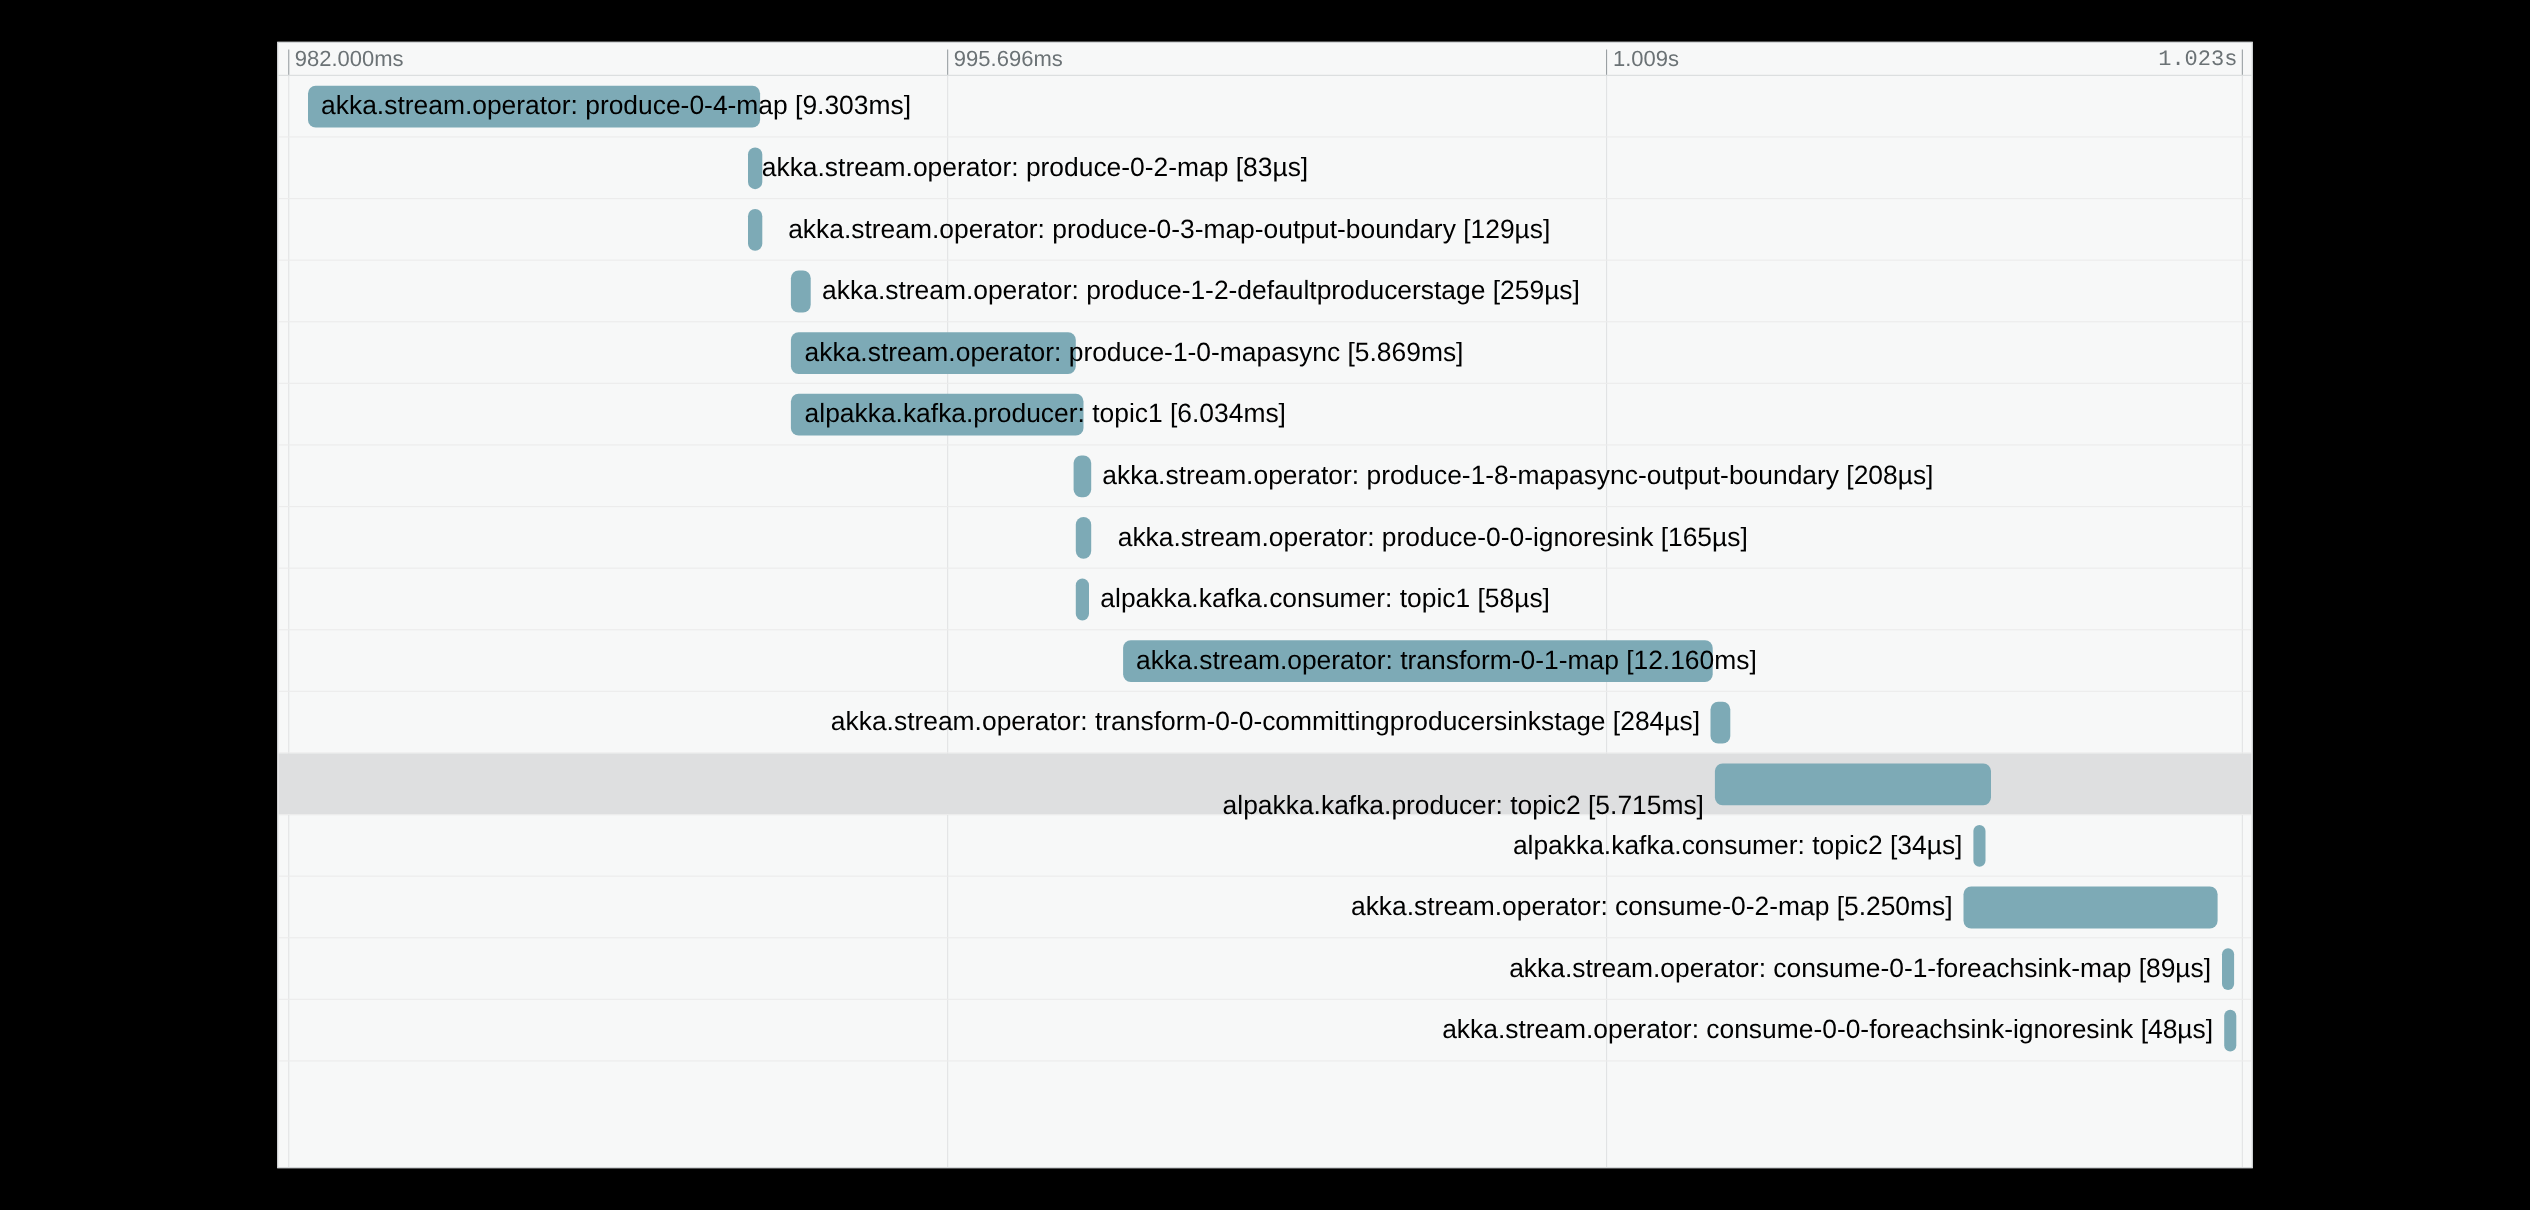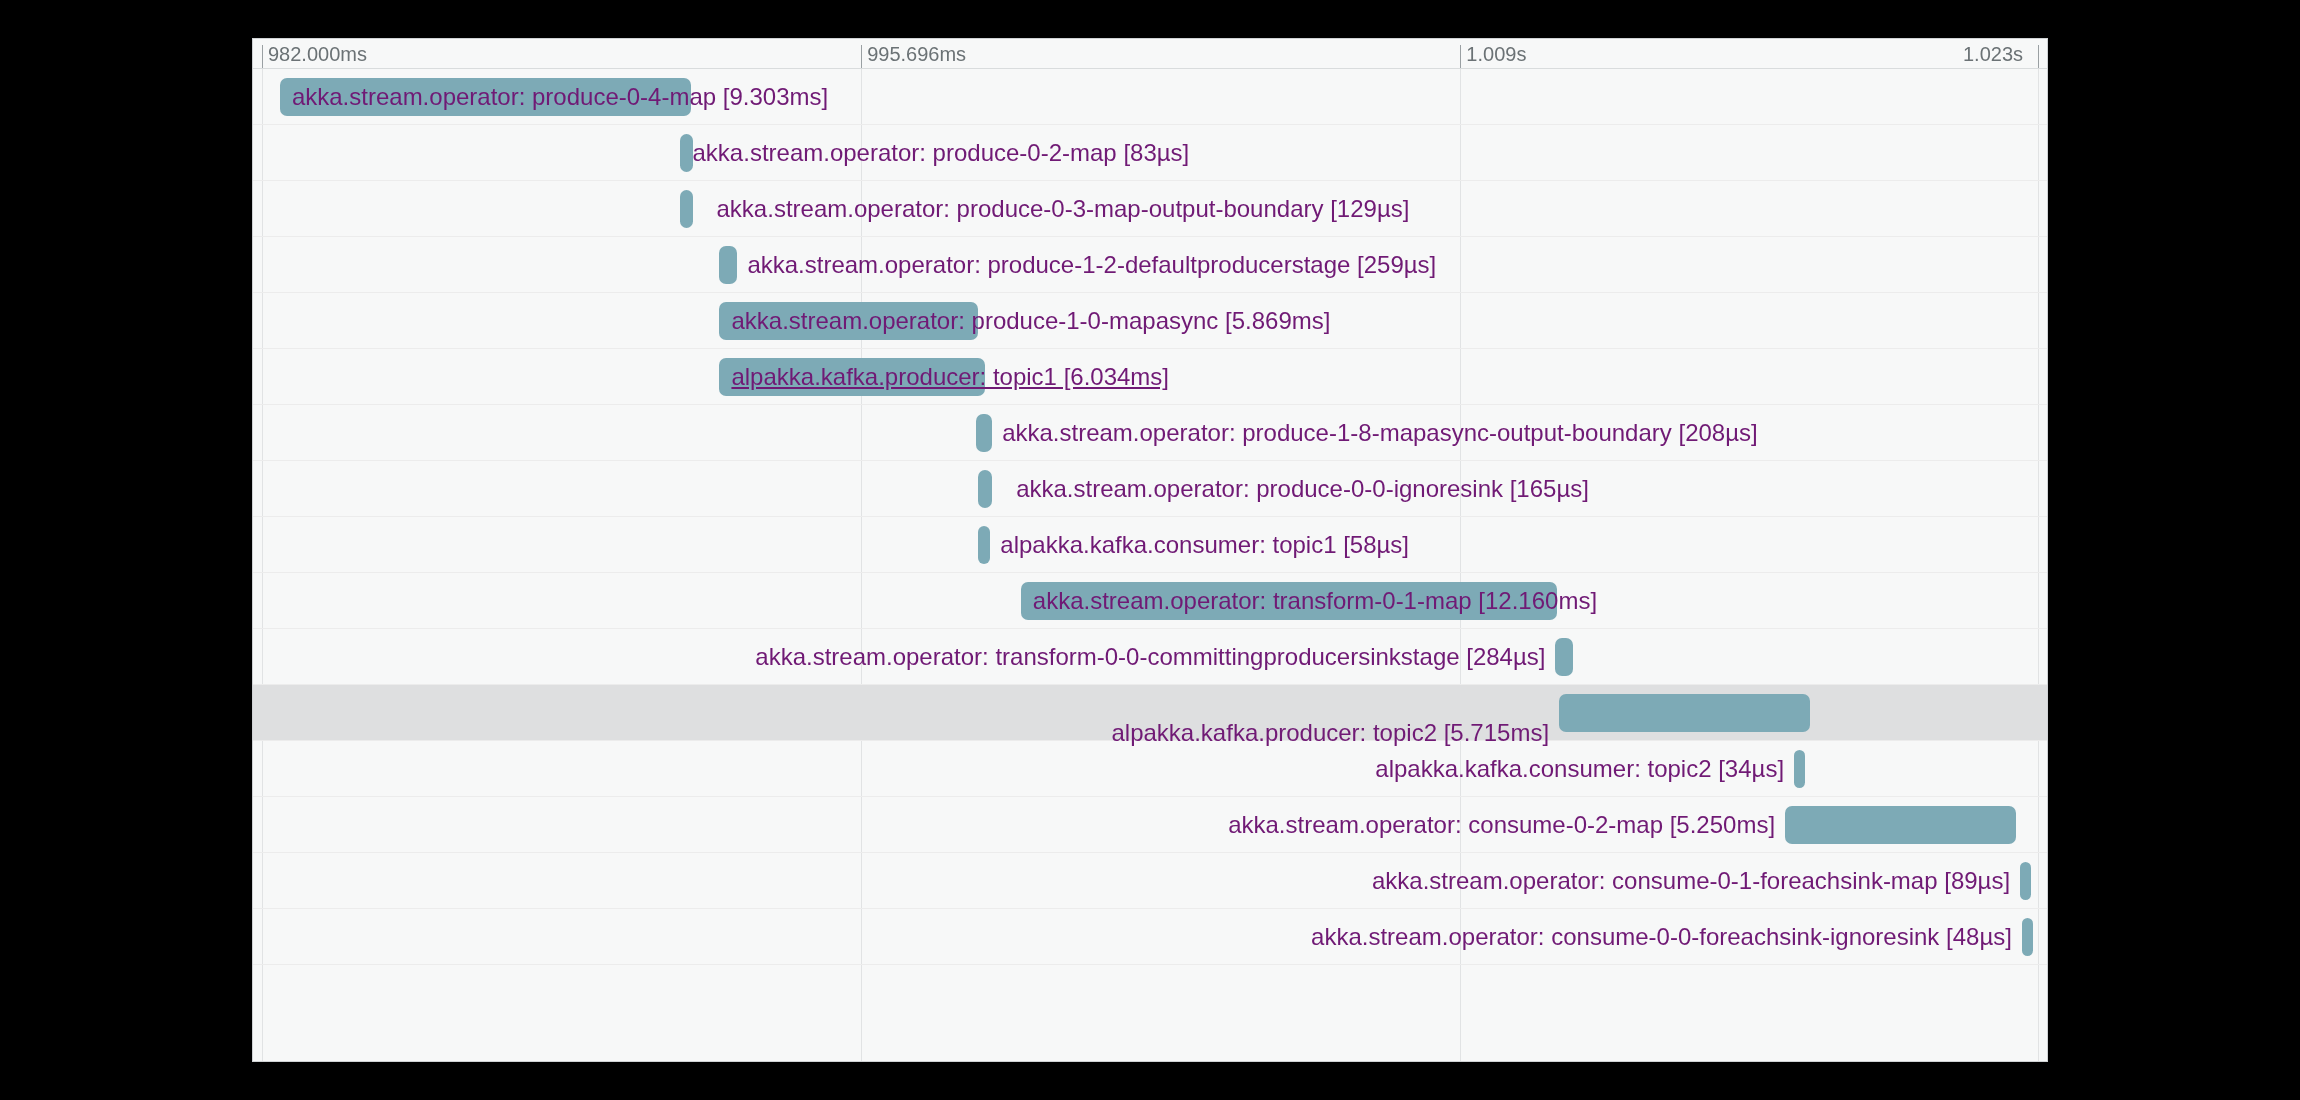--- a/index.html
+++ b/index.html
@@ -54,21 +54,21 @@
     z-index: 0;
   }
   .tick-label {
     position: absolute;
     top: 4px;
     font-size: 20px;
     color: #6b7275;
     white-space: nowrap;
   }
   .tick-label.left { left: 6px; }
-  .tick-label.right { right: 15px; text-align: center; }
+  .tick-label.right { right: 4px; text-align: center; font-family: Liberation Mono, monospace; }
   .rows {
     position: absolute;
     top: 30px;
     left: 0; right: 0; bottom: 0;
   }
   .span-row {
     position: relative;
     height: 56px;
     border-bottom: 1px solid #ececec;
   }
@@ -82,21 +82,21 @@
     background: #7daab6;
     border-radius: 7px;
     z-index: 2;
   }
   .span-label {
     position: absolute;
     top: 9px;
     height: 38px;
     line-height: 38px;
     font-size: 24px;
-    color: #701a75;
+    color: #000000;
     white-space: nowrap;
     z-index: 2;
     padding: 0 4px;
   }
 </style>
 </head>
 <body>
 
 <div class="frame">
   <div class="panel">
@@ -140,21 +140,21 @@
         <div class="span-row">
           <div class="span-bar" style="left: 26%; width: 1%;"></div>
           <div class="span-label" style="left: 27%; padding-left: 10px;">akka.stream.operator: produce-1-2-defaultproducerstage [259µs]</div>
         </div>
         <div class="span-row">
           <div class="span-bar" style="left: 26%; width: 14.4%;"></div>
           <div class="span-label" style="left: 26%; padding-left: 12px;">akka.stream.operator: produce-1-0-mapasync [5.869ms]</div>
         </div>
         <div class="span-row">
           <div class="span-bar" style="left: 26%; width: 14.8%;"></div>
-          <div class="span-label" style="left: 26%; padding-left: 12px; text-decoration: underline;">alpakka.kafka.producer: topic1 [6.034ms]</div>
+          <div class="span-label" style="left: 26%; padding-left: 12px;">alpakka.kafka.producer: topic1 [6.034ms]</div>
         </div>
         <div class="span-row">
           <div class="span-bar" style="left: 40.3%; width: 0.9%;"></div>
           <div class="span-label" style="left: 41.2%; padding-left: 10px;">akka.stream.operator: produce-1-8-mapasync-output-boundary [208µs]</div>
         </div>
         <div class="span-row">
           <div class="span-bar" style="left: 40.4%; width: 0.8%;"></div>
           <div class="span-label" style="left: 41.2%; padding-left: 24px;">akka.stream.operator: produce-0-0-ignoresink [165µs]</div>
         </div>
         <div class="span-row">

